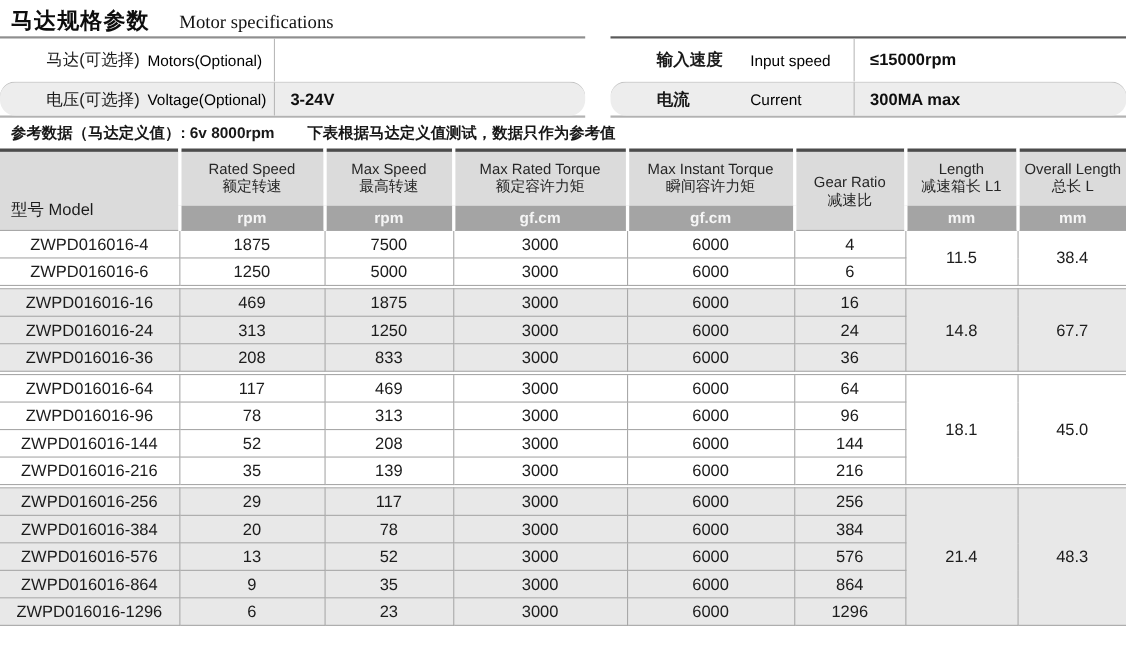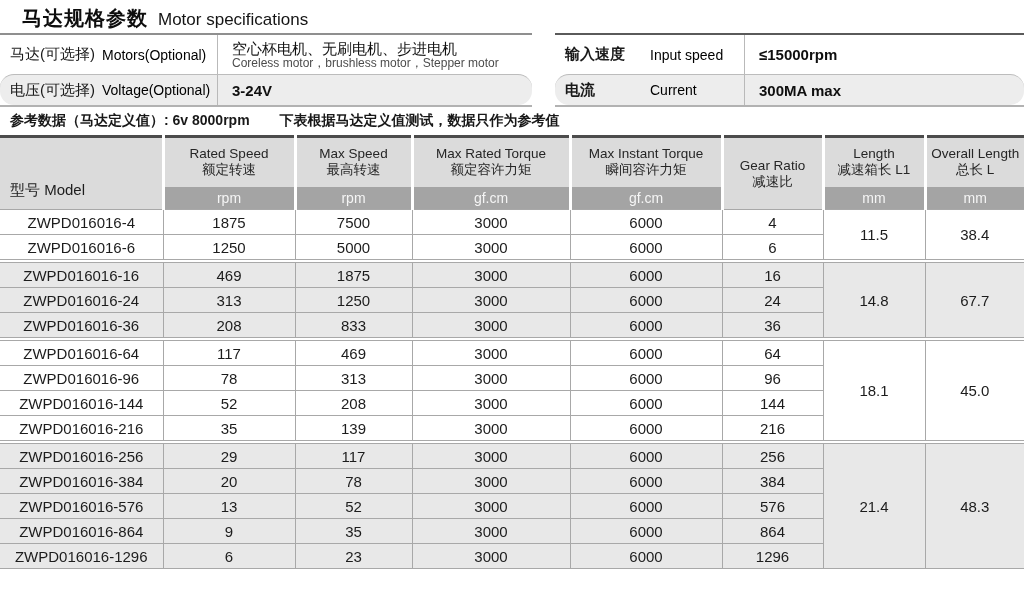--- a/index.html
+++ b/index.html
@@ -1,29 +1,29 @@
 <!DOCTYPE html>
 <html><head>
 <meta charset="utf-8">
 <style>
   * { margin:0; padding:0; box-sizing:border-box; }
   html,body { background:#ffffff; }
   body { font-family:"Liberation Sans","DejaVu Sans",sans-serif; color:#1e1e1e; }
   .page { position:relative; width:1024px; height:593px; background:#fff; overflow:hidden; }
 
   
-  .title-bar { position:absolute; left:22px; top:5px; display:flex; align-items:baseline; gap:10px; }
+  .title-bar { position:absolute; left:10px; top:5px; display:flex; align-items:baseline; gap:27px;font-family:Liberation Serif, serif; }
   .title-zh { font-size:20px; font-weight:bold; color:#0d0d0d; letter-spacing:1px; }
   .title-en { font-size:17px; font-weight:500; color:#141414; }
 
   
   .info-table { position:absolute; top:33px; border-top:2px solid #8f8f8f; border-bottom:2px solid #b2b2b2; }
   .info-left { left:0; width:532px; }
   .info-right { left:555px; width:469px; border-top-color:#5a5a5a; }
-  .info-row { display:flex; align-items:stretch; }
+  .info-row { display:flex; align-items:stretch;padding-left:32px; }
   .info-row.shaded { background:#ededed; }
   .info-row + .info-row { border-top:1px solid #bcbcbc;border-radius:14px; }
   .r-tall { height:39px; }
   .r-short { height:31px; }
   .info-label { display:flex; align-items:center; gap:7px; padding-left:10px; border-right:1px solid #b9b9b9; }
   .info-left .info-label { width:218px; }
   .info-right .info-label { width:190px; }
   .lab-zh { font-size:15px; color:#1a1a1a; }
   .info-right .lab-zh { font-weight:bold; width:78px; }
   .lab-en { font-size:14px; color:#000000; }
@@ -37,21 +37,21 @@
   .note span + span { margin-left:26px; }
 
   
   table.spec { position:absolute; left:0; top:135px; width:1024px; border-collapse:collapse; table-layout:fixed;
                border-top:3px solid #4c4c4c; }
   thead th { background:#dbdbdb; font-weight:normal; text-align:center; vertical-align:middle;
              border-left:3px solid #ffffff; padding:2px 0; }
   thead tr.label-row th { height:50px; }
   thead th.model-h { text-align:left; vertical-align:bottom; padding:0 0 9px 10px; font-size:15px; color:#1c1c1c; border-left:none; }
   .h-en, .h-zh { display:block; font-size:13.5px; line-height:16px; color:#262626; }
-  thead tr.unit-row th { background:#a4a4a4; color:#f5f5f5; font-size:14px; height:23px; padding:0; }
+  thead tr.unit-row th { background:#a4a4a4; color:#f5f5f5; font-size:14px; height:23px; padding:0;font-weight:bold; }
   tbody td { border:1px solid #a8a8a8; height:25px; text-align:center; font-size:15px; color:#1c1c1c; padding:0; background:#fff; }
   tbody td:first-child { border-left:none; text-align:center; }
   tbody td:last-child { border-right:none; }
   tbody tr.shaded td { background:#e8e8e8; }
   tbody tr.spacer td { border-left:none; border-right:none; height:3px; background:#fff; }
 </style>
 </head>
 <body>
 
 <div class="page">
@@ -59,24 +59,20 @@
   <div class="title-bar">
     <span class="title-zh">马达规格参数</span>
     <span class="title-en">Motor specifications</span>
   </div>
 
   <div class="info-table info-left">
     <div class="info-row r-tall">
       <div class="info-label">
         <span class="lab-zh">马达(可选择)</span>
         <span class="lab-en">Motors(Optional)</span>
-      </div>
-      <div class="info-value">
-        <span class="val-zh">空心杯电机、无刷电机、步进电机</span>
-        <span class="val-en">Coreless motor，brushless motor，Stepper motor</span>
       </div>
     </div>
     <div class="info-row r-short shaded">
       <div class="info-label">
         <span class="lab-zh">电压(可选择)</span>
         <span class="lab-en">Voltage(Optional)</span>
       </div>
       <div class="info-value">
         <span class="val-strong">3-24V</span>
       </div>

